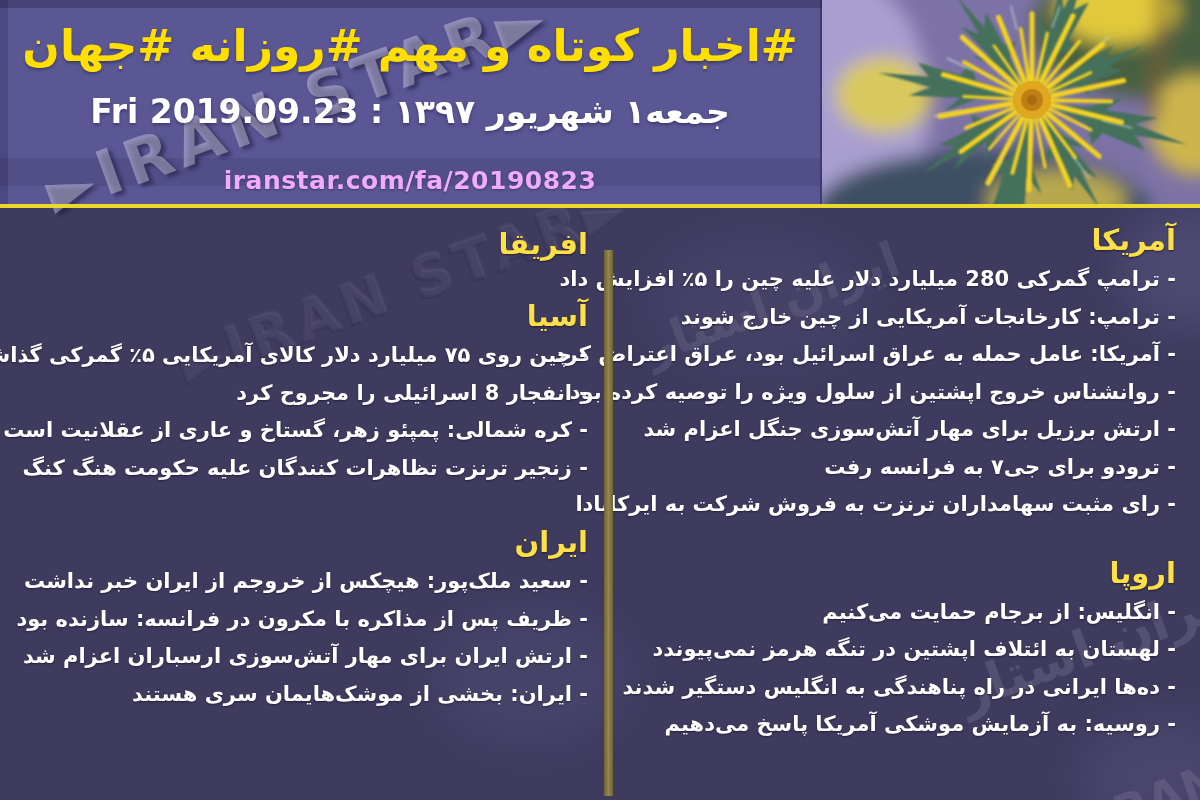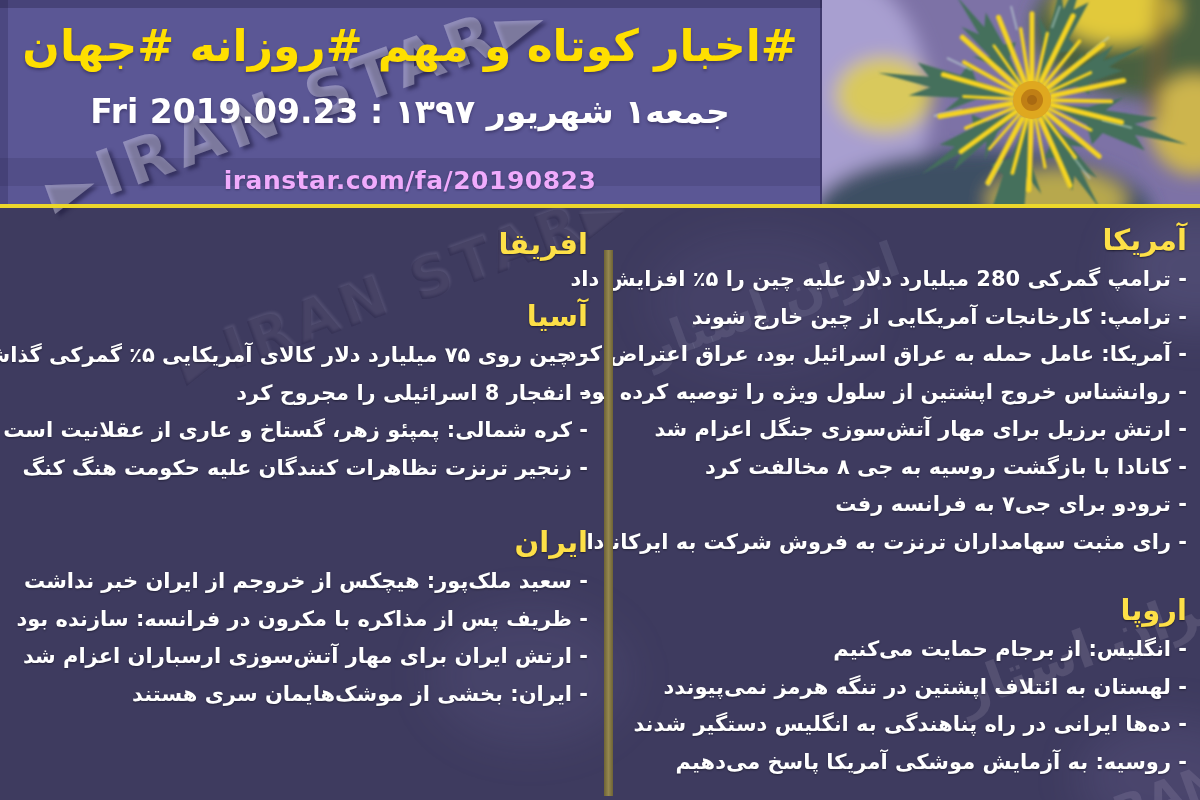--- a/index.html
+++ b/index.html
@@ -30,21 +30,21 @@
     text-shadow:0 1px 2px rgba(30,25,60,.5);white-space:nowrap;
   }
   
   .photo{position:absolute;left:820px;top:0;width:380px;height:206px;overflow:hidden;border-left:2px solid rgba(30,25,60,.45);}
   
   .rule{position:absolute;left:0;top:204px;width:1200px;height:4px;background:#ecd72b;z-index:30;}
   
   .divider-v{position:absolute;left:604px;top:250px;width:9px;height:546px;
     background:linear-gradient(90deg,#6e6335,#94874f,#6e6335);}
   .col{position:absolute;direction:rtl;text-align:right;}
-  .col-right{left:614px;top:224px;width:576px;padding-left:12px;padding-right:14px;box-sizing:border-box;margin-left:11px;}
+  .col-right{left:614px;top:224px;width:576px;padding-left:12px;padding-right:14px;box-sizing:border-box;}
   .col-left{left:2px;top:228px;width:598px;padding-right:12px;box-sizing:border-box;}
   .section{margin:0;}
   .col-right .section + .section{margin-top:33px;}
   .col-left  .section + .section{margin-top:39px;}
   .sec-title{
     color:#fde047;font-size:29px;font-weight:bold;line-height:33px;
     text-shadow:0 1px 2px rgba(0,0,10,.5);margin-bottom:4px;
   }
   .news-item{
     color:#ffffff;font-size:21px;font-weight:bold;line-height:37.5px;
@@ -81,21 +81,20 @@
   <div class="wm wm-body4">►IRAN STAR►</div>
 
   <div class="col col-right" id="col-right">
       <div class="section">
         <div class="sec-title">آمریکا</div>
         <div class="news-item">- ترامپ گمرکی 280 میلیارد دلار علیه چین را ۵٪ افزایش داد</div>
         <div class="news-item">- ترامپ: کارخانجات آمریکایی از چین خارج شوند</div>
         <div class="news-item">- آمریکا: عامل حمله به عراق اسرائیل بود، عراق اعتراض کرد</div>
         <div class="news-item">- روانشناس خروج اپشتین از سلول ویژه را توصیه کرده بود</div>
         <div class="news-item">- ارتش برزیل برای مهار آتش‌سوزی جنگل اعزام شد</div>
-        <div class="news-item">- کانادا با بازگشت روسیه به جی ۸ مخالفت کرد</div>
         <div class="news-item">- ترودو برای جی۷ به فرانسه رفت</div>
         <div class="news-item">- رای مثبت سهامداران ترنزت به فروش شرکت به ایرکانادا</div>
       </div>
       <div class="section">
         <div class="sec-title">اروپا</div>
         <div class="news-item">- انگلیس: از برجام حمایت می‌کنیم</div>
         <div class="news-item">- لهستان به ائتلاف اپشتین در تنگه هرمز نمی‌پیوندد</div>
         <div class="news-item">- ده‌ها ایرانی در راه پناهندگی به انگلیس دستگیر شدند</div>
         <div class="news-item">- روسیه: به آزمایش موشکی آمریکا پاسخ می‌دهیم</div>
       </div>

